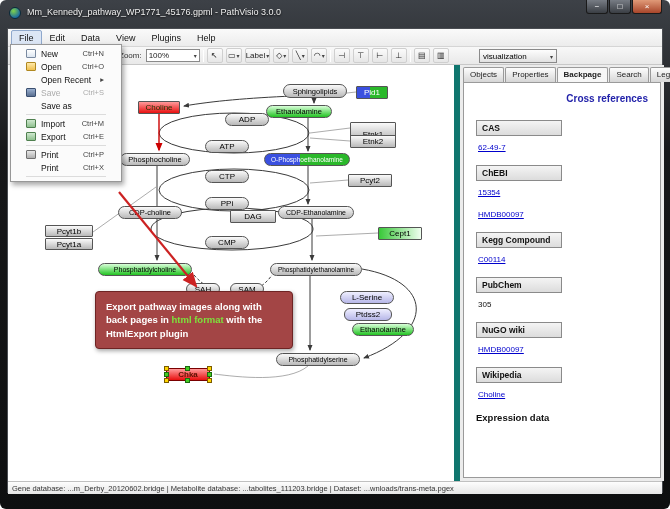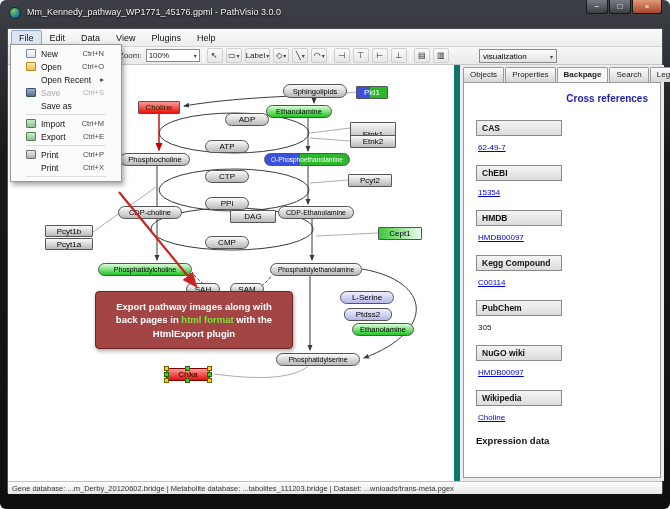--- a/index.html
+++ b/index.html
@@ -68,21 +68,21 @@
   .node.selected span { color:#5c1000; font-weight:bold; }
   .handle { position:absolute; width:5px; height:5px; background:#ffd400; border:1px solid #7a5c00; z-index:5; }
   .h-nw{left:-3px;top:-3px} .h-ne{right:-3px;top:-3px} .h-se{right:-3px;bottom:-3px} .h-sw{left:-3px;bottom:-3px}
   .h-n{left:50%;margin-left:-3px;top:-3px;background:#44cc22;border-color:#1a6a10}
   .h-s{left:50%;margin-left:-3px;bottom:-3px;background:#44cc22;border-color:#1a6a10}
   .h-e{right:-3px;top:50%;margin-top:-3px;background:#44cc22;border-color:#1a6a10}
   .h-w{left:-3px;top:50%;margin-top:-3px;background:#44cc22;border-color:#1a6a10}
 
   .callout { position:absolute; left:87px; top:226px; width:198px; height:58px;
     background:#a34545; border:1px solid #6e2424; border-radius:4px; color:#fff; font-weight:bold;
-    font-size:9.5px; line-height:1.4; text-align:center; display:flex; align-items:center;
+    font-size:9.5px; line-height:1.4; display:flex; align-items:center;
     justify-content:center; padding:4px 10px; z-index:6; box-shadow:1px 2px 4px rgba(0,0,0,.35); }
   .callout .hl { color:#7de23c; }
 
   
   .rightpanel { position:absolute; left:446px; top:0; width:210px; height:416px;
     background:#ececec; border-left:6px solid #0f766e; }
   .tabs { display:flex; padding:2px 2px 0 3px; gap:1px; height:17px; }
   .tab { font-size:8px; padding:2px 6px 1px; background:linear-gradient(#fdfdfd,#d6d6d6);
     border:1px solid #9a9a9a; border-bottom:none; border-radius:2px 2px 0 0; color:#222; }
   .tab.active { background:#f6f6f6; font-weight:bold; }
@@ -375,21 +375,20 @@
 
           <div class="section">
                 <div class="sec-header">CAS</div>
                 <div class="sec-value">62-49-7</div>
               </div>
               <div class="section">
                 <div class="sec-header">ChEBI</div>
                 <div class="sec-value">15354</div>
               </div>
               <div class="section">
-                <div class="sec-header">HMDB</div>
                 <div class="sec-value">HMDB00097</div>
               </div>
               <div class="section">
                 <div class="sec-header">Kegg Compound</div>
                 <div class="sec-value">C00114</div>
               </div>
               <div class="section plain">
                 <div class="sec-header">PubChem</div>
                 <div class="sec-value">305</div>
               </div>

